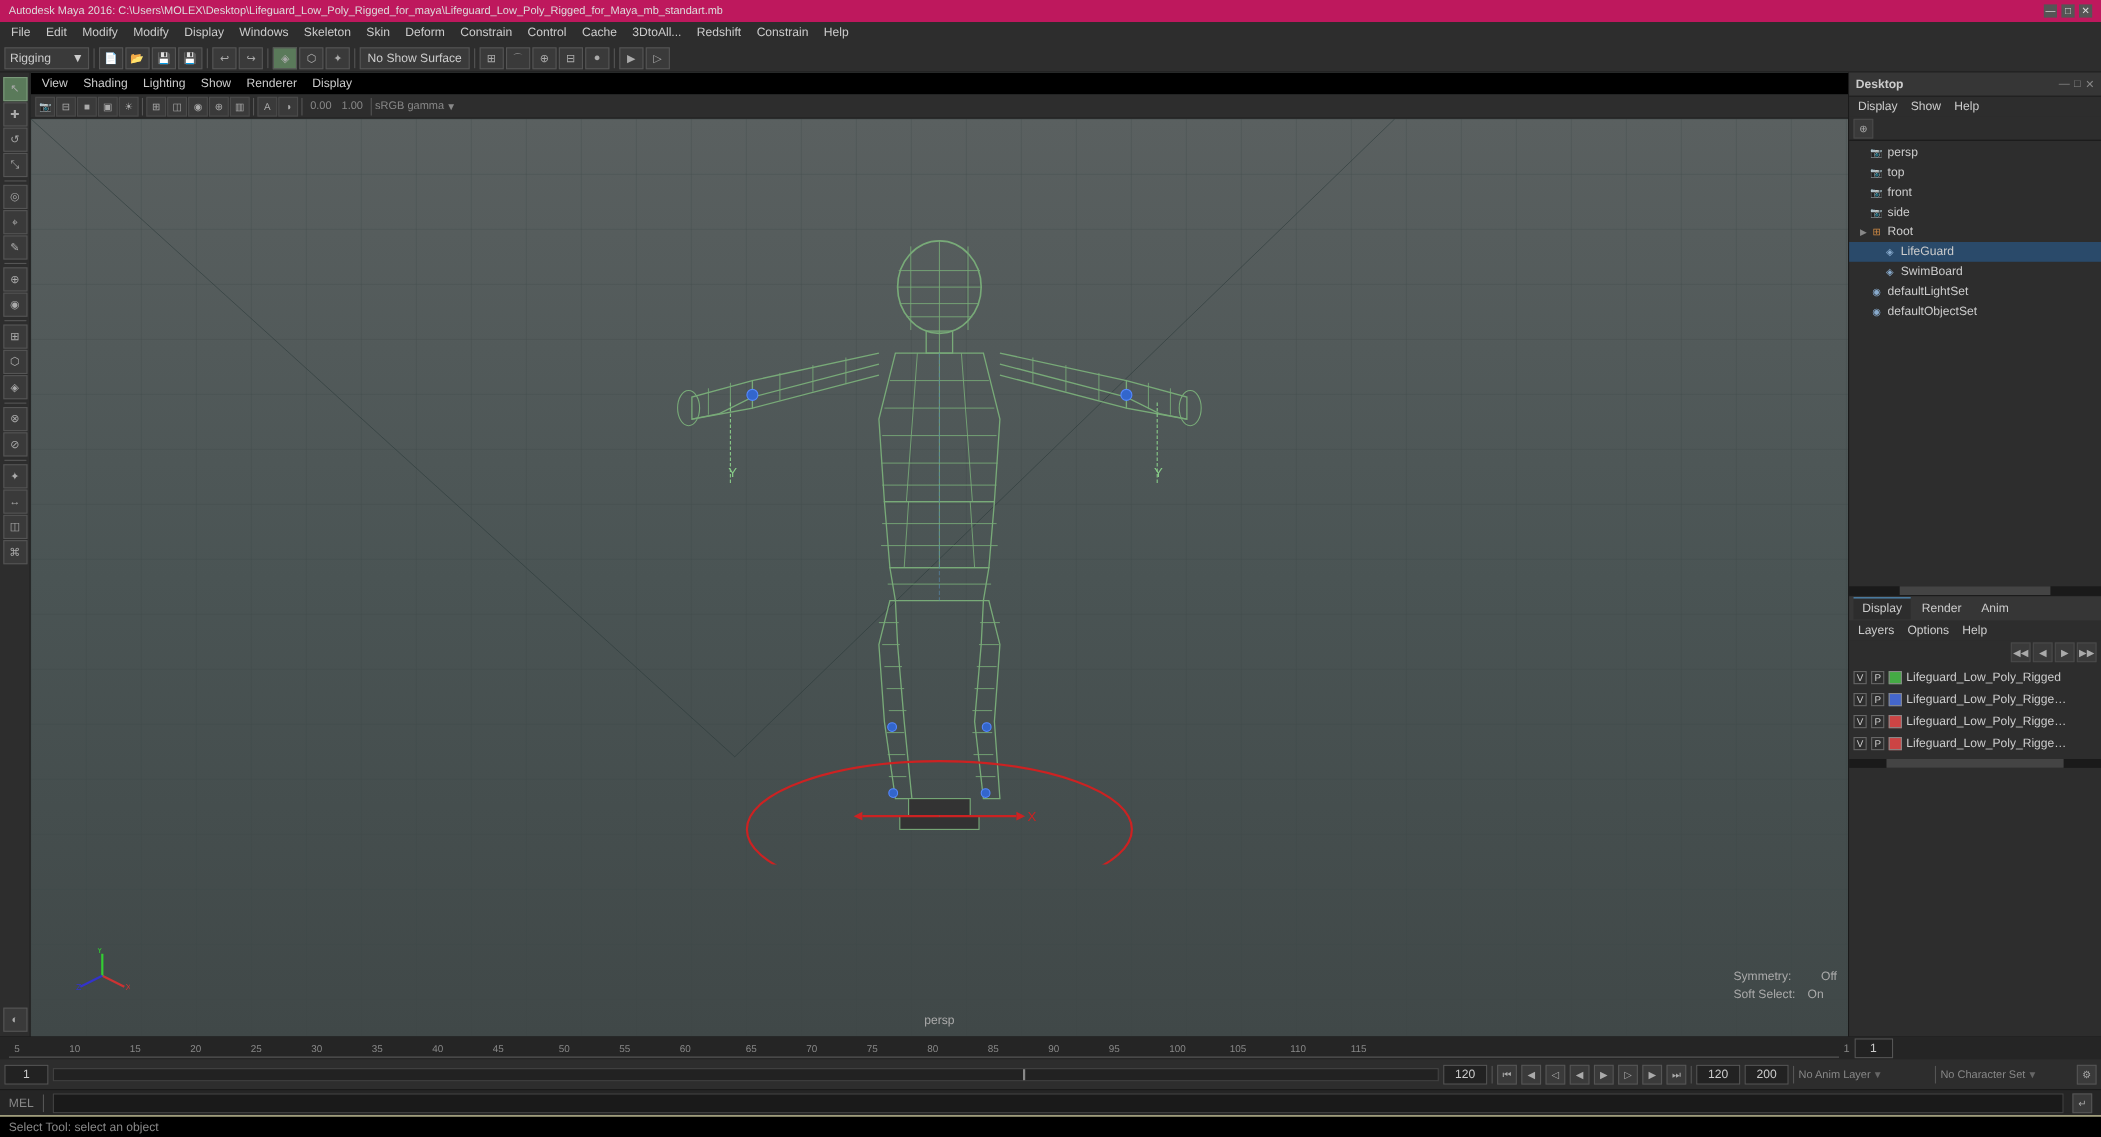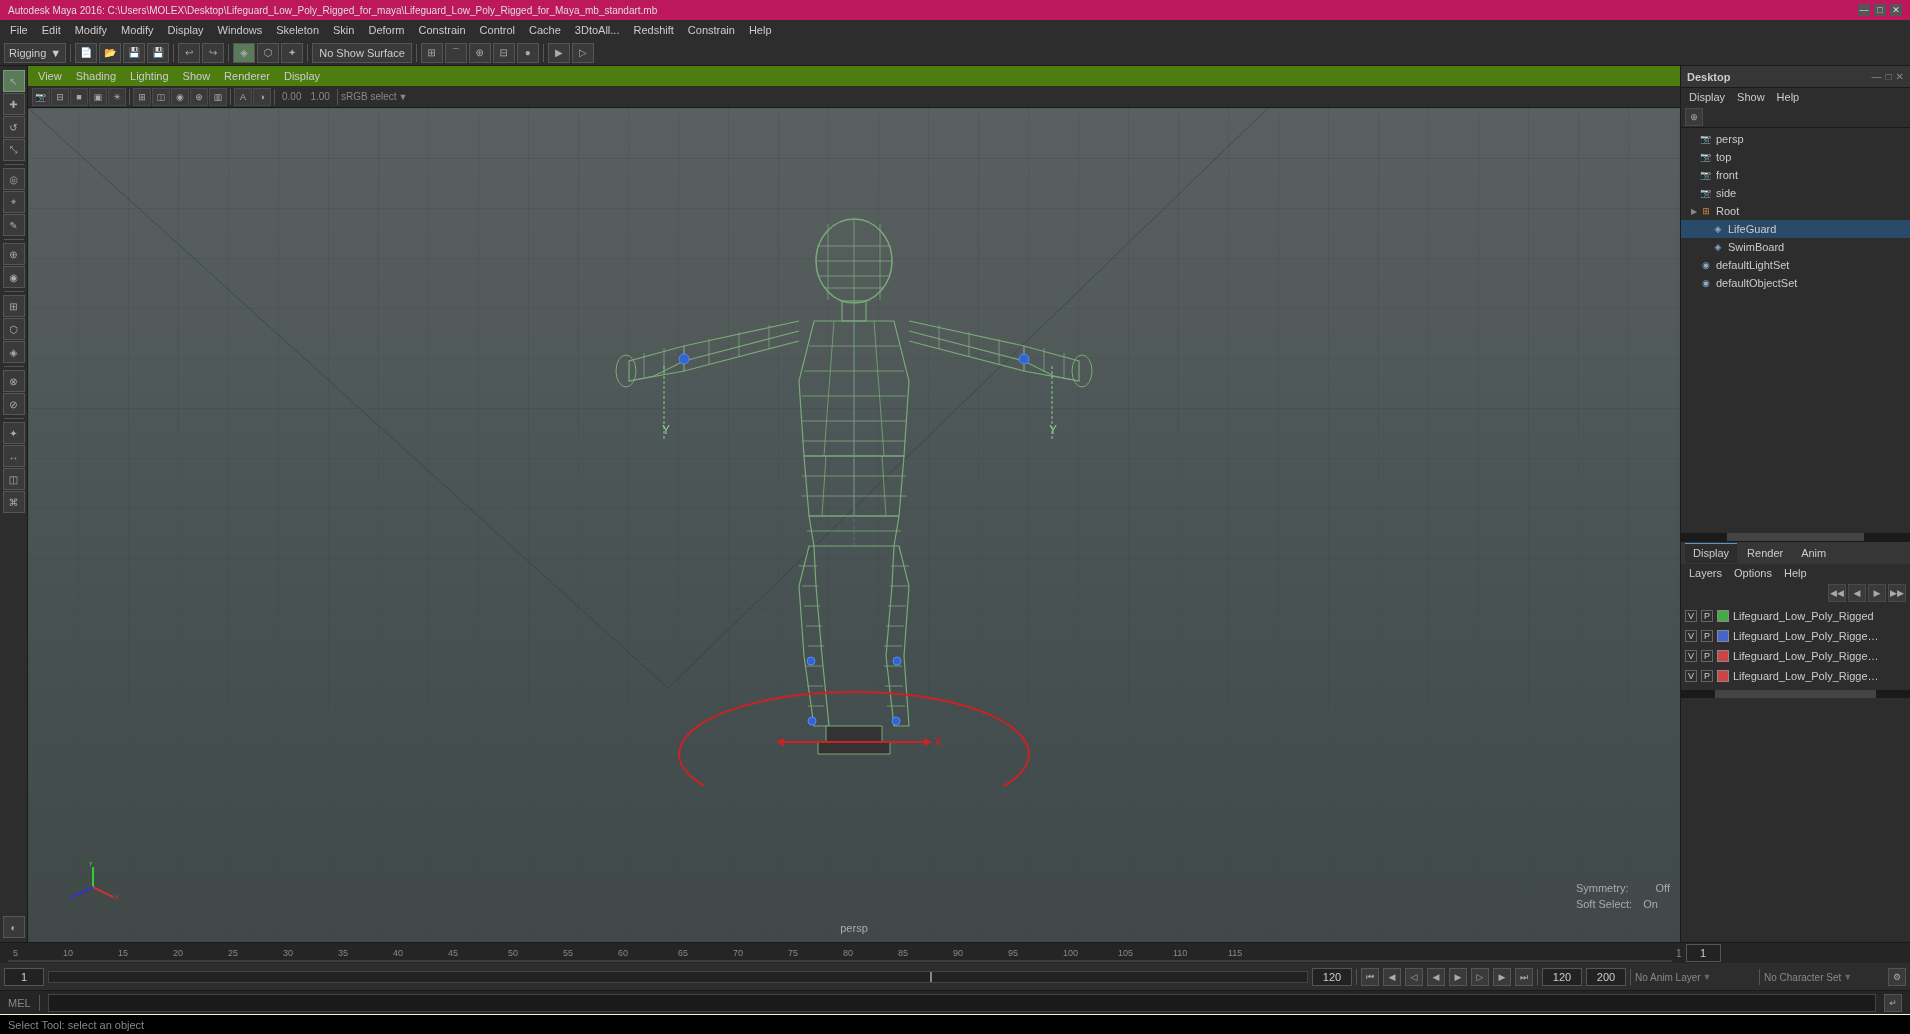--- a/index.html
+++ b/index.html
@@ -92,21 +92,21 @@
     }
     .toolbar-dropdown {
       height: 20px;
       background: #3a3a3a;
       border: 1px solid #555;
       padding: 0 4px;
       color: #ccc;
       font-size: 11px;
       display: flex;
       align-items: center;
-      gap: 4px;
+      gap: 19px;
       cursor: pointer;
     }
     .live-surface-btn {
       height: 20px;
       background: #3a3a3a;
       border: 1px solid #555;
       padding: 0 6px;
       color: #ccc;
       font-size: 11px;
       display: flex;
@@ -150,21 +150,21 @@
       flex: 1;
       background: #4a5050;
       position: relative;
       overflow: hidden;
     }
 
     
     #viewport-menu {
       width: 100%;
       height: 20px;
-      background: #4d7c0f;
+      background: #000000;
       display: flex;
       align-items: center;
       padding: 0 4px;
       gap: 2px;
     }
 
     
     #viewport-toolbar {
       width: 100%;
       height: 22px;
@@ -626,21 +626,21 @@
       <div class="vp-btn">◑</div>
       <div style="width:1px;height:16px;background:#555;margin:0 2px;"></div>
       <span style="font-size:10px;color:#888;margin:0 4px;">
         <span>0.00</span>
       </span>
       <span style="font-size:10px;color:#888;margin:0 4px;">
         <span>1.00</span>
       </span>
       <div style="width:1px;height:16px;background:#555;margin:0 2px;"></div>
       <div style="display:flex;align-items:center;gap:2px;">
-        <span style="font-size:10px;color:#888;">sRGB select</span>
+        <span style="font-size:10px;color:#888;">sRGB gamma</span>
         <span style="font-size:9px;color:#888;">▼</span>
       </div>
     </div>
 
     <div id="viewport-canvas">
 
       <svg class="grid-lines" style="width:100%;height:100%;position:absolute;top:0;left:0;">
         <defs>
           <pattern id="grid" width="50" height="50" patternUnits="userSpaceOnUse">
             <path d="M 50 0 L 0 0 0 50" fill="none" stroke="#3a4444" stroke-width="0.5"></path>

